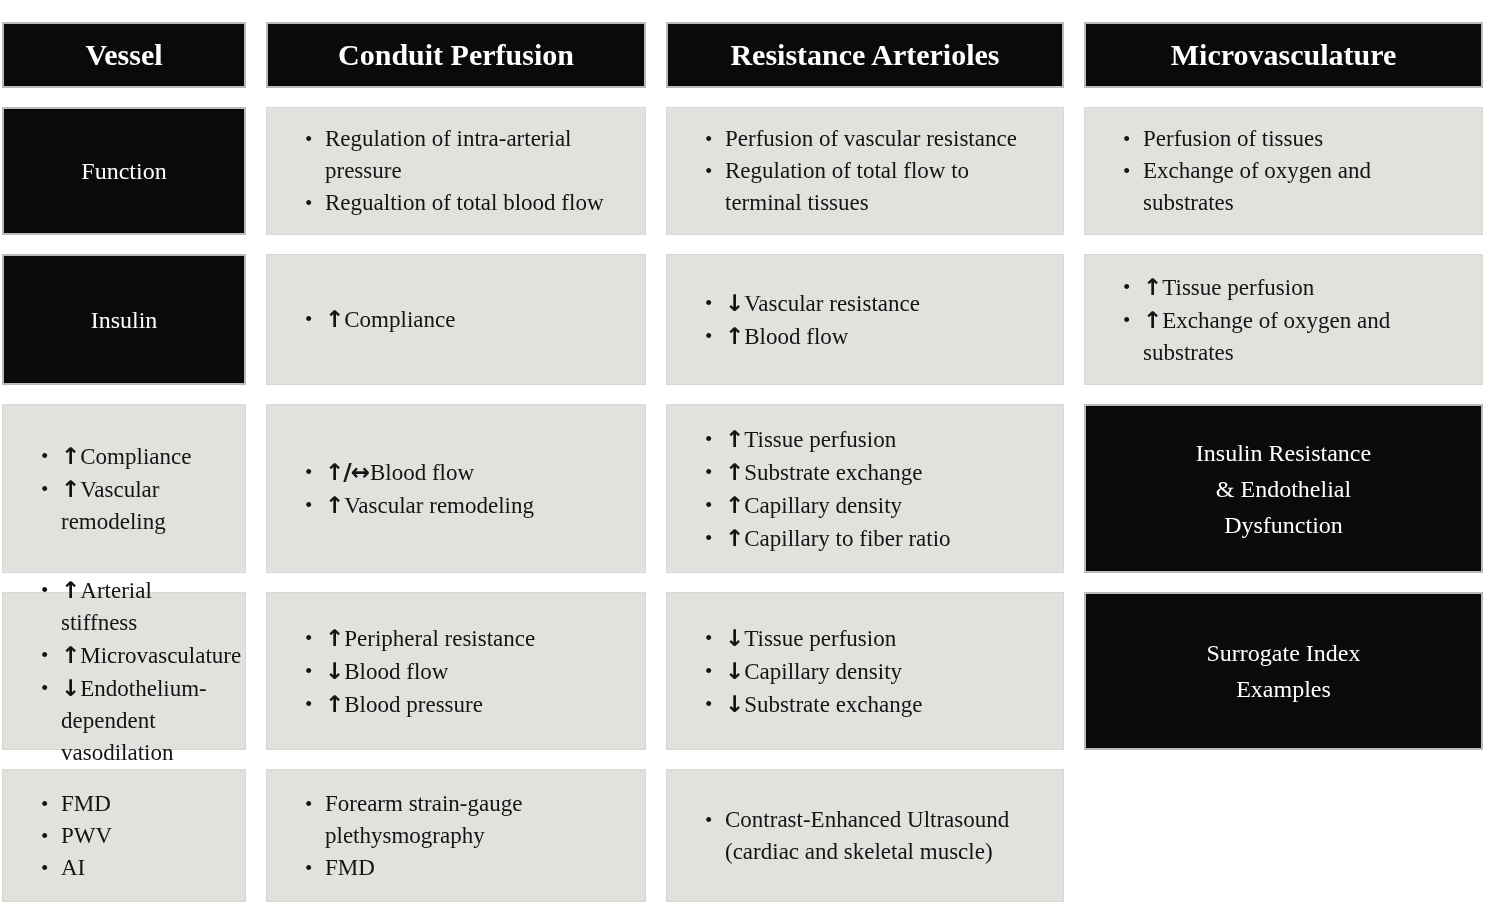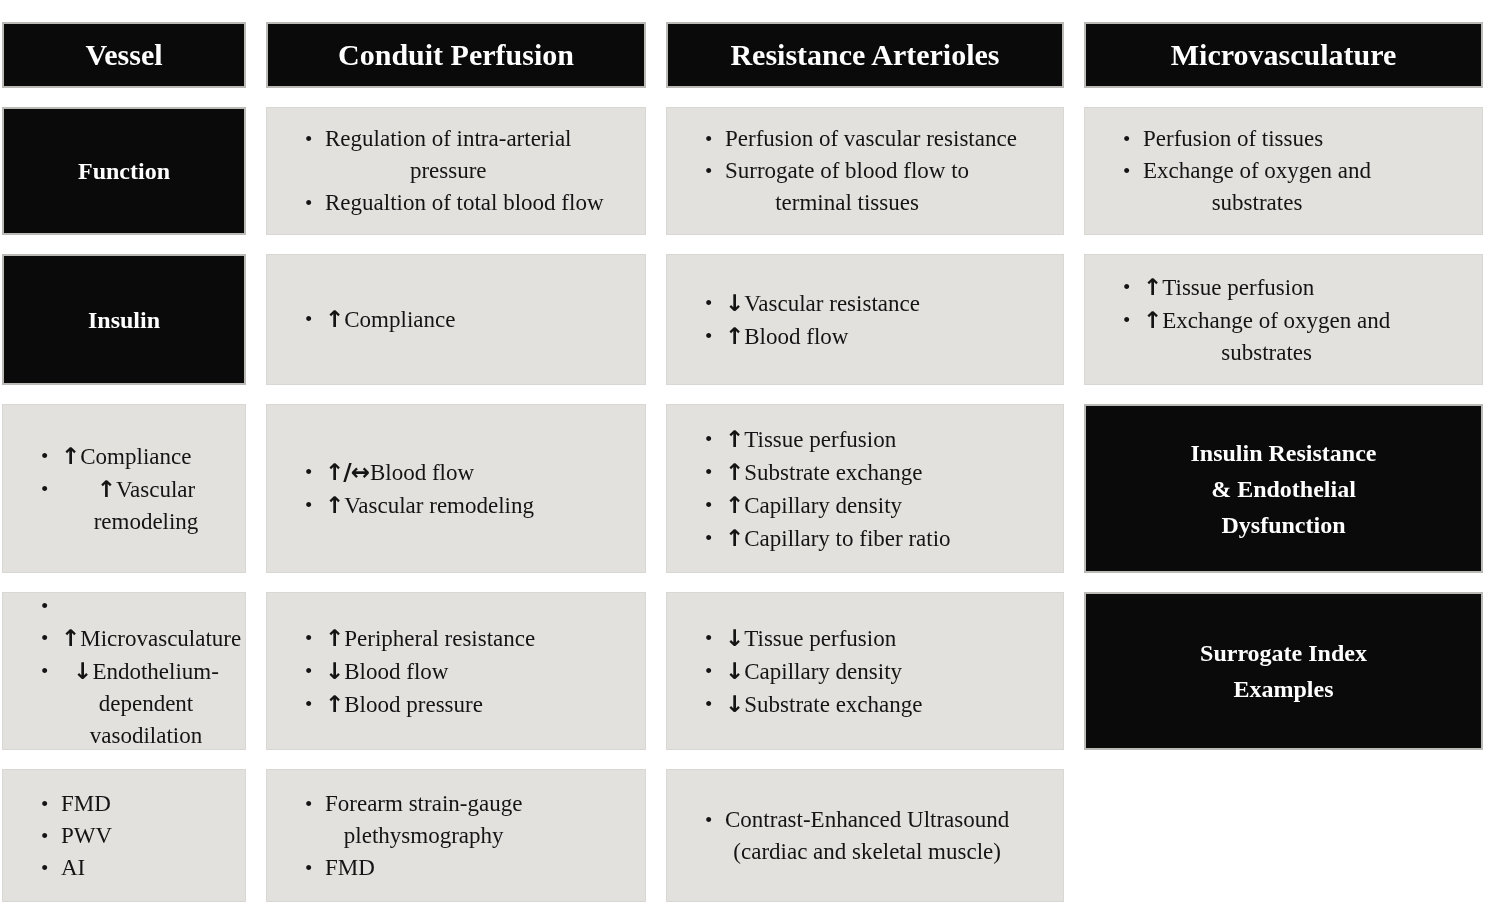--- a/index.html
+++ b/index.html
@@ -30,39 +30,39 @@
     display:flex;align-items:center;justify-content:center;
     font-weight:bold;font-size:30px;
     text-align:center;
     margin-top:20px;
   }
   .lcell{
     background:var(--header-bg);
     color:var(--header-text);
     border:2px solid #bcbab7;
     display:flex;align-items:center;justify-content:center;
-    font-weight:bold;font-size:24px;line-height:36px;
+    font-weight:normal;font-size:24px;line-height:36px;
     text-align:center;
     white-space:pre-line;
   }
   .cell{
     background:var(--cell-bg);
     border:1px solid #d9d7d4;
     display:flex;flex-direction:column;justify-content:center;
     padding:8px 14px 8px 38px;
   }
   .item{
     display:flex;align-items:flex-start;
     font-size:23px;line-height:32px;
   }
   .bullet{
     flex:none;width:20px;
     font-size:21px;
   }
-  .text{white-space:pre-line;text-align:center;}
+  .text{white-space:pre-line;}
   .arrow{
     font-family:"DejaVu Sans",sans-serif;
     font-weight:700;font-size:23px;
     letter-spacing:-1px;padding-right:1px;
   }
 </style>
 </head>
 <body>
 
 <div class="table">
@@ -83,21 +83,21 @@
         <span class="text"><span>Regualtion of total blood flow</span></span>
       </div>
     </div>
     <div class="cell">
       <div class="item">
         <span class="bullet">•</span>
         <span class="text"><span>Perfusion of vascular resistance</span></span>
       </div>
       <div class="item">
         <span class="bullet">•</span>
-        <span class="text"><span>Surrogate of blood flow to
+        <span class="text"><span>Regulation of total flow to
 terminal tissues</span></span>
       </div>
     </div>
     <div class="cell">
       <div class="item">
         <span class="bullet">•</span>
         <span class="text"><span>Perfusion of tissues</span></span>
       </div>
       <div class="item">
         <span class="bullet">•</span>
@@ -170,20 +170,21 @@
         <span class="bullet">•</span>
         <span class="text"><span class="arrow">↑</span><span>Capillary to fiber ratio</span></span>
       </div>
     </div>
     <div class="lcell">Insulin Resistance
 &amp; Endothelial
 Dysfunction</div>
     <div class="cell">
       <div class="item">
         <span class="bullet">•</span>
+        <span class="text"><span class="arrow">↑</span><span>Arterial stiffness</span></span>
       </div>
       <div class="item">
         <span class="bullet">•</span>
         <span class="text"><span class="arrow">↑</span><span>Microvasculature</span></span>
       </div>
       <div class="item">
         <span class="bullet">•</span>
         <span class="text"><span class="arrow">↓</span><span>Endothelium-dependent
 vasodilation</span></span>
       </div>

